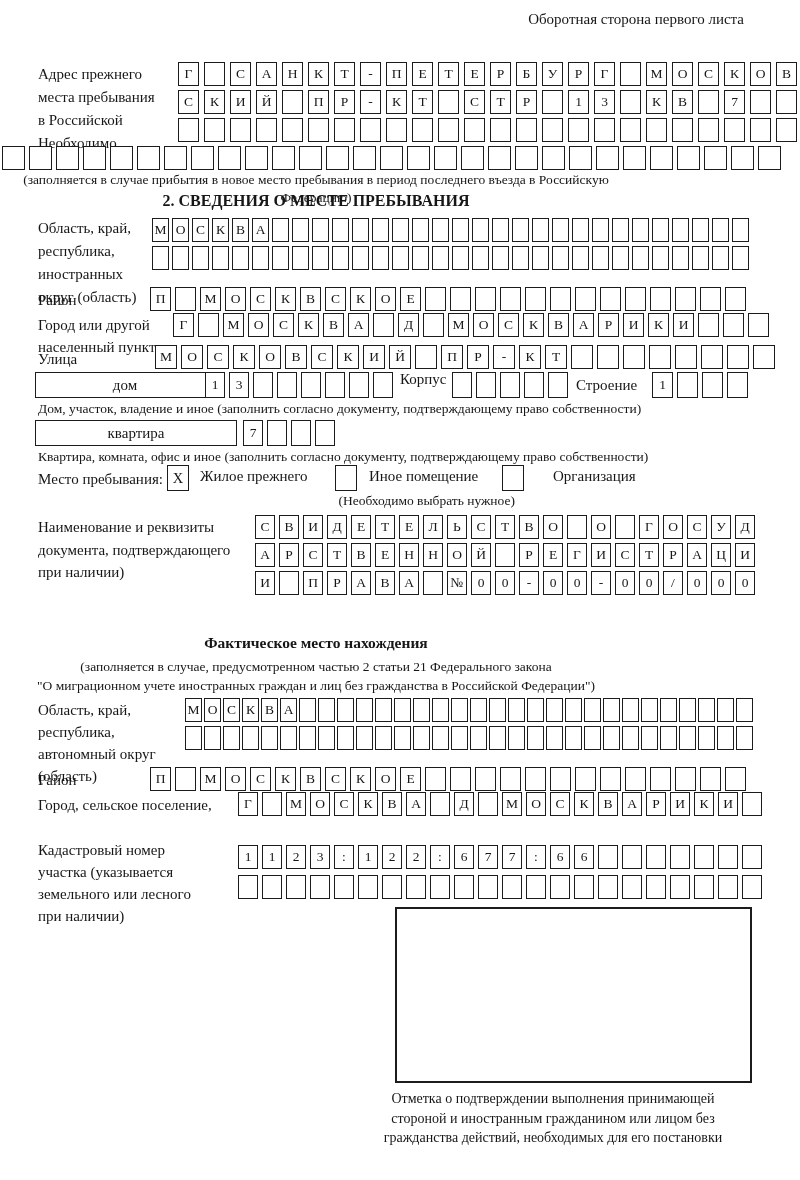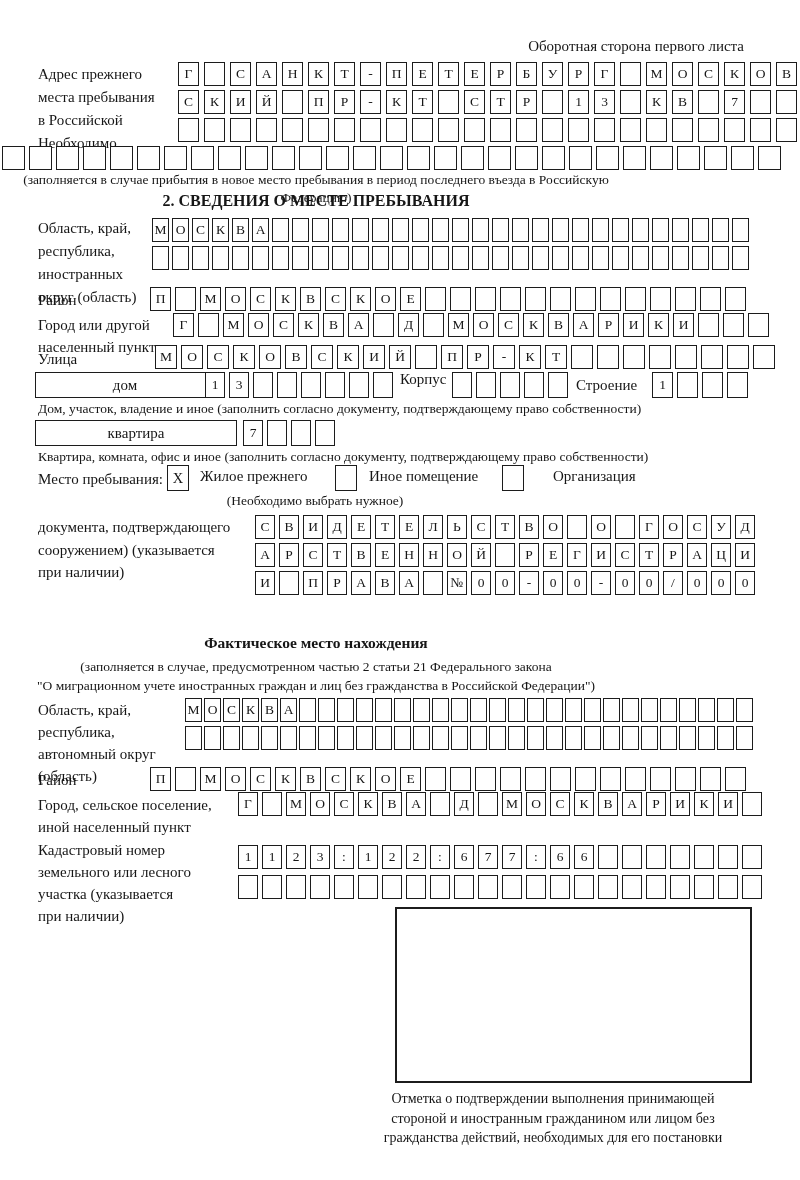--- a/index.html
+++ b/index.html
@@ -41,21 +41,21 @@
   .caption{font-size:13.5px;line-height:18px}
   .center{left:0;width:632px;text-align:center}
   .h1{font-weight:bold;font-size:16px}
   .h2{font-weight:bold;font-size:15.5px}
   .opt{font-size:15px}
   .stampbox{box-sizing:border-box;border:2px solid #1c1c1c;width:357px;height:176px;background:#fff}
 </style>
 </head>
 <body>
 
-<div class="abs lbl" style="right:56px;top:35px">Оборотная сторона первого листа</div>
+<div class="abs lbl" style="right:56px;top:8px">Оборотная сторона первого листа</div>
 
 <div class="abs lbl" style="left:38px;top:63px;width:142px">
   <div class="line">Адрес прежнего</div>
   <div class="line">места пребывания</div>
   <div class="line">в Российской</div>
   <div class="line">Необходимо</div>
 </div>
 <div class="abs cellrow cr-a" style="left:178px;top:62px">
     <span class="cell">Г</span>
     <span class="cell"></span>
@@ -364,25 +364,25 @@
   </div>
 <div class="abs caption" style="left:38px;top:448px">Квартира, комната, офис и иное (заполнить согласно документу, подтверждающему право собственности)</div>
 
 <div class="abs lbl" style="left:38px;top:468px">Место пребывания:</div>
 <div class="abs chk" style="left:167px;top:465px">X</div>
 <div class="abs opt" style="left:200px;top:468px">Жилое прежнего</div>
 <div class="abs chk" style="left:335px;top:465px"></div>
 <div class="abs opt" style="left:369px;top:468px">Иное помещение</div>
 <div class="abs chk" style="left:502px;top:465px"></div>
 <div class="abs opt" style="left:553px;top:468px">Организация</div>
-<div class="abs caption" style="left:115px;top:492px;width:400px;text-align:center">(Необходимо выбрать нужное)</div>
+<div class="abs caption" style="left:115px;top:492px;width:400px;text-align:right">(Необходимо выбрать нужное)</div>
 
 <div class="abs lbl lh225" style="left:38px;top:516px;width:220px">
+  <div class="line">Наименование и реквизиты</div>
   <div class="line">документа, подтверждающего</div>
-  <div class="line">сооружением) (указывается</div>
   <div class="line">при наличии)</div>
 </div>
 <div class="abs cellrow cr-doc" style="left:255px;top:515px">
     <span class="cell">С</span>
     <span class="cell">В</span>
     <span class="cell">И</span>
     <span class="cell">Д</span>
     <span class="cell">Е</span>
     <span class="cell">Т</span>
     <span class="cell">Е</span>
@@ -546,21 +546,20 @@
     <span class="cell"></span>
     <span class="cell"></span>
     <span class="cell"></span>
     <span class="cell"></span>
     <span class="cell"></span>
     <span class="cell"></span>
   </div>
 
 <div class="abs lbl lh22" style="left:38px;top:794px;width:200px">
   <div class="line">Город, сельское поселение,</div>
-  <div class="line">иной населенный пункт</div>
 </div>
 <div class="abs cellrow cr-24" style="left:238px;top:792px">
     <span class="cell">Г</span>
     <span class="cell"></span>
     <span class="cell">М</span>
     <span class="cell">О</span>
     <span class="cell">С</span>
     <span class="cell">К</span>
     <span class="cell">В</span>
     <span class="cell">А</span>
@@ -575,22 +574,22 @@
     <span class="cell">А</span>
     <span class="cell">Р</span>
     <span class="cell">И</span>
     <span class="cell">К</span>
     <span class="cell">И</span>
     <span class="cell"></span>
   </div>
 
 <div class="abs lbl lh22" style="left:38px;top:839px;width:190px">
   <div class="line">Кадастровый номер</div>
+  <div class="line">участка (указывается</div>
   <div class="line">земельного или лесного</div>
-  <div class="line">участка (указывается</div>
   <div class="line">при наличии)</div>
 </div>
 <div class="abs cellrow cr-24" style="left:238px;top:845px">
     <span class="cell">1</span>
     <span class="cell">1</span>
     <span class="cell">2</span>
     <span class="cell">3</span>
     <span class="cell">:</span>
     <span class="cell">1</span>
     <span class="cell">2</span>

